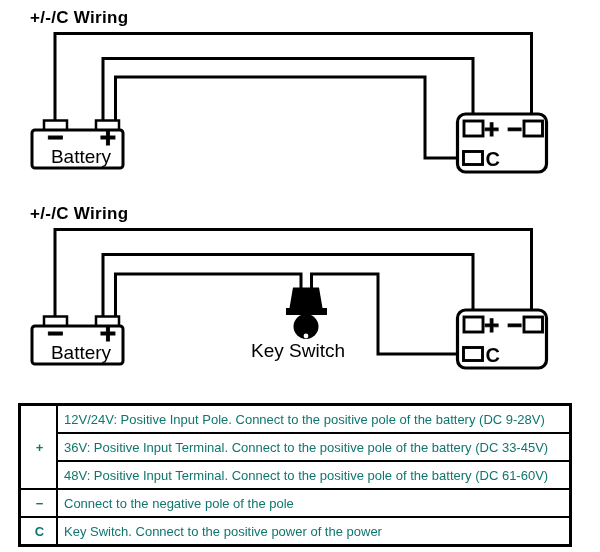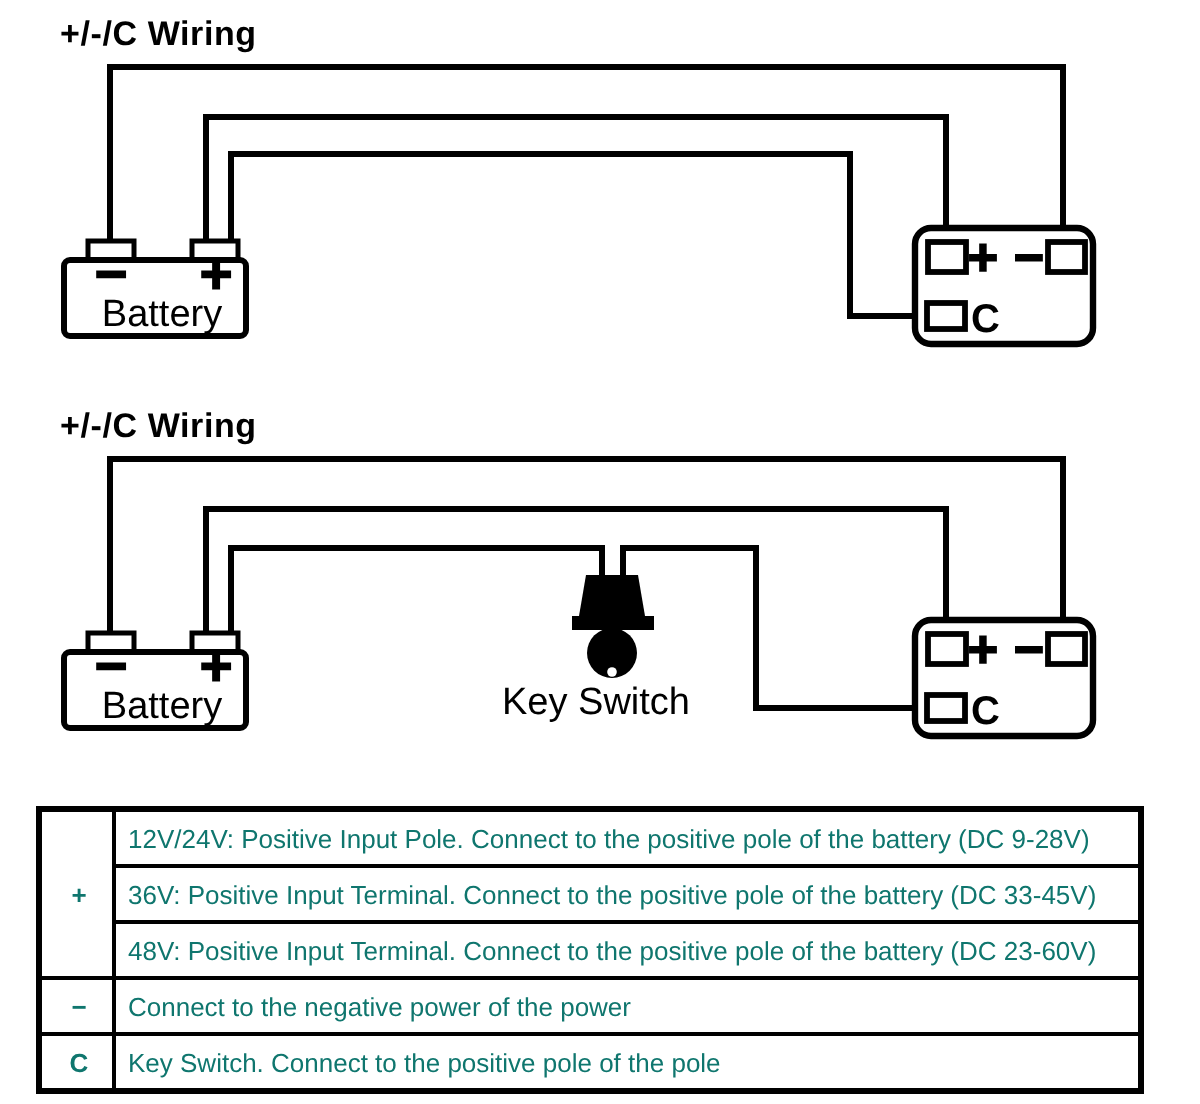--- a/index.html
+++ b/index.html
@@ -111,24 +111,24 @@
 <table class="spec-table">
   <tbody>
     <tr>
       <td class="term-cell term-plus" rowspan="3">+</td>
       <td>12V/24V: Positive Input Pole. Connect to the positive pole of the battery (DC 9-28V)</td>
     </tr>
     <tr>
       <td>36V: Positive Input Terminal. Connect to the positive pole of the battery (DC 33-45V)</td>
     </tr>
     <tr>
-      <td>48V: Positive Input Terminal. Connect to the positive pole of the battery (DC 23-60V)</td>
+      <td>48V: Positive Input Terminal. Connect to the positive pole of the battery (DC 61-60V)</td>
     </tr>
     <tr>
       <td class="term-cell term-minus">−</td>
-      <td>Connect to the negative power of the power</td>
+      <td>Connect to the negative pole of the pole</td>
     </tr>
     <tr>
       <td class="term-cell term-c">C</td>
-      <td>Key Switch. Connect to the positive pole of the pole</td>
+      <td>Key Switch. Connect to the positive power of the power</td>
     </tr>
   </tbody>
 </table>
 
 </body></html>

